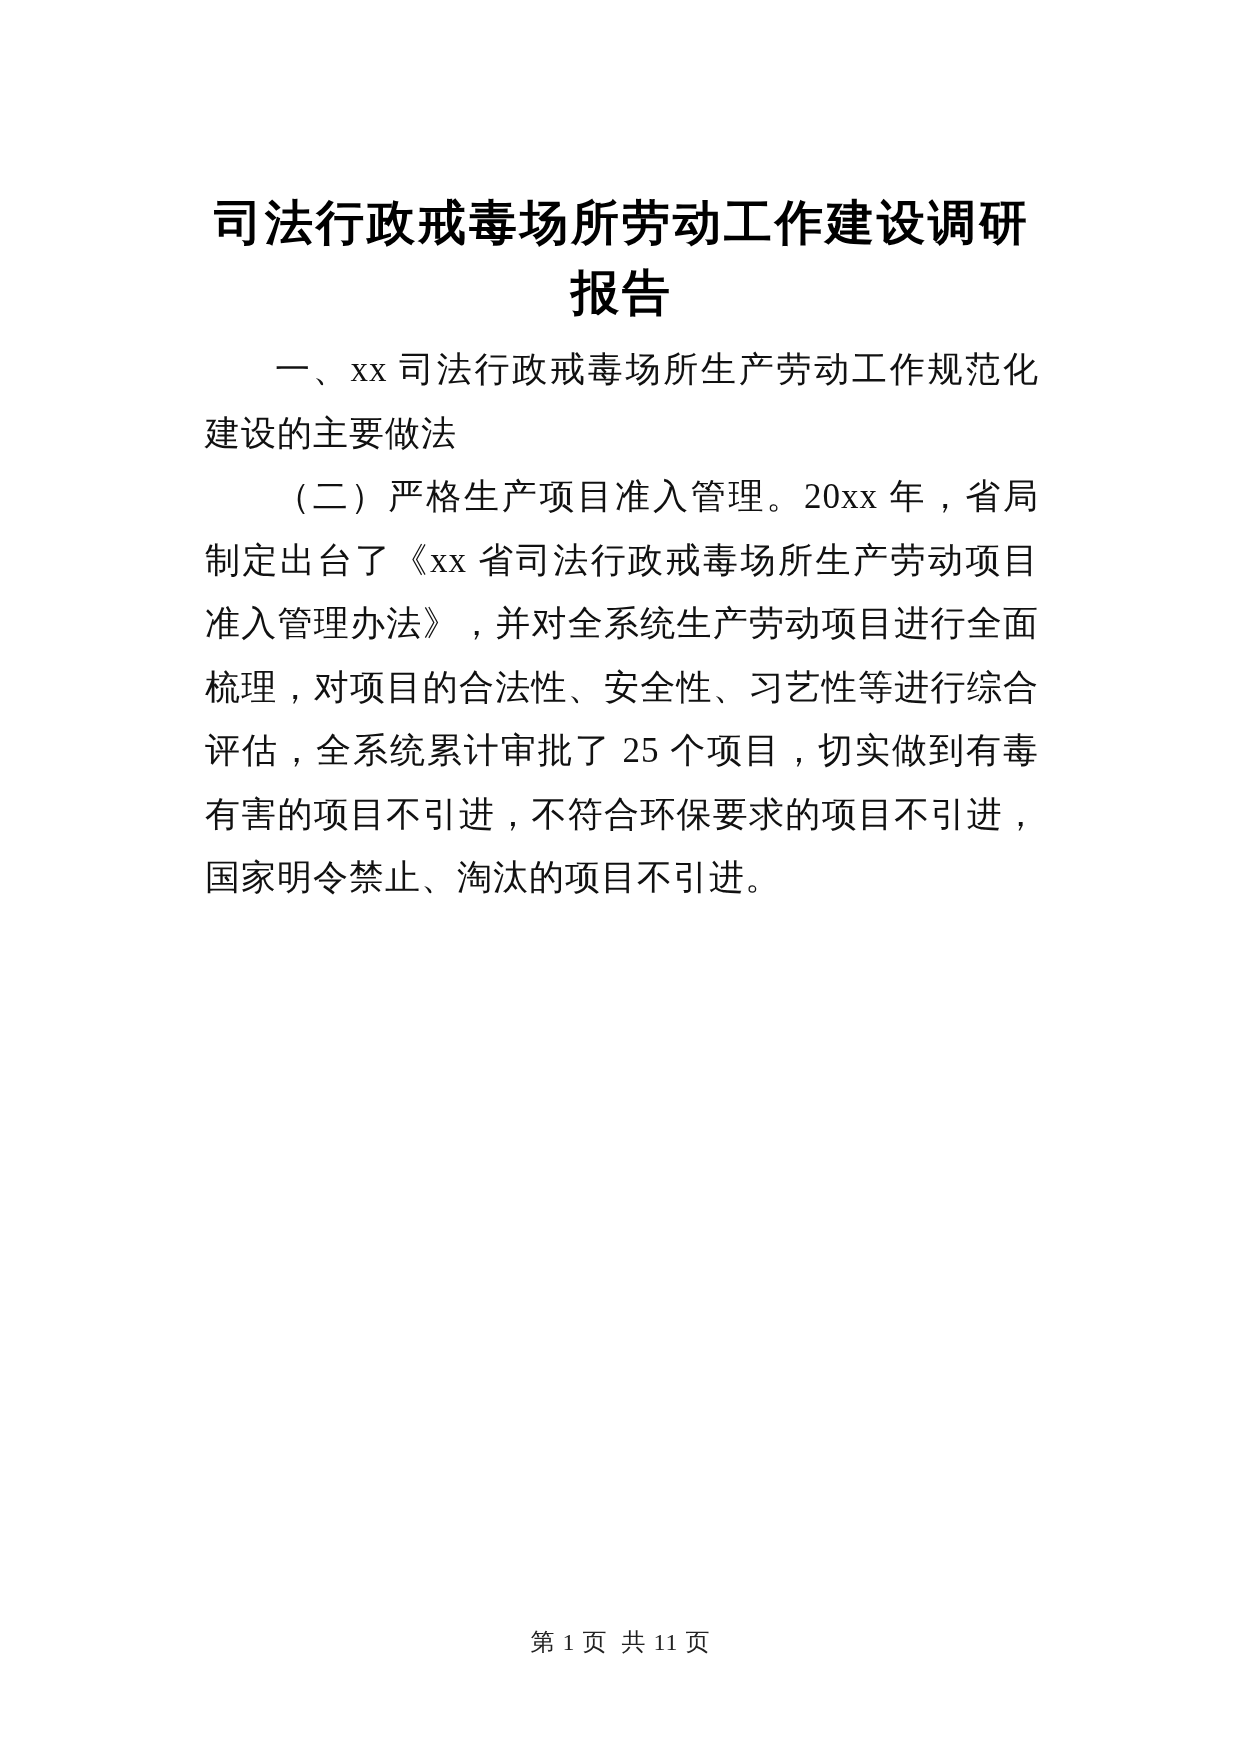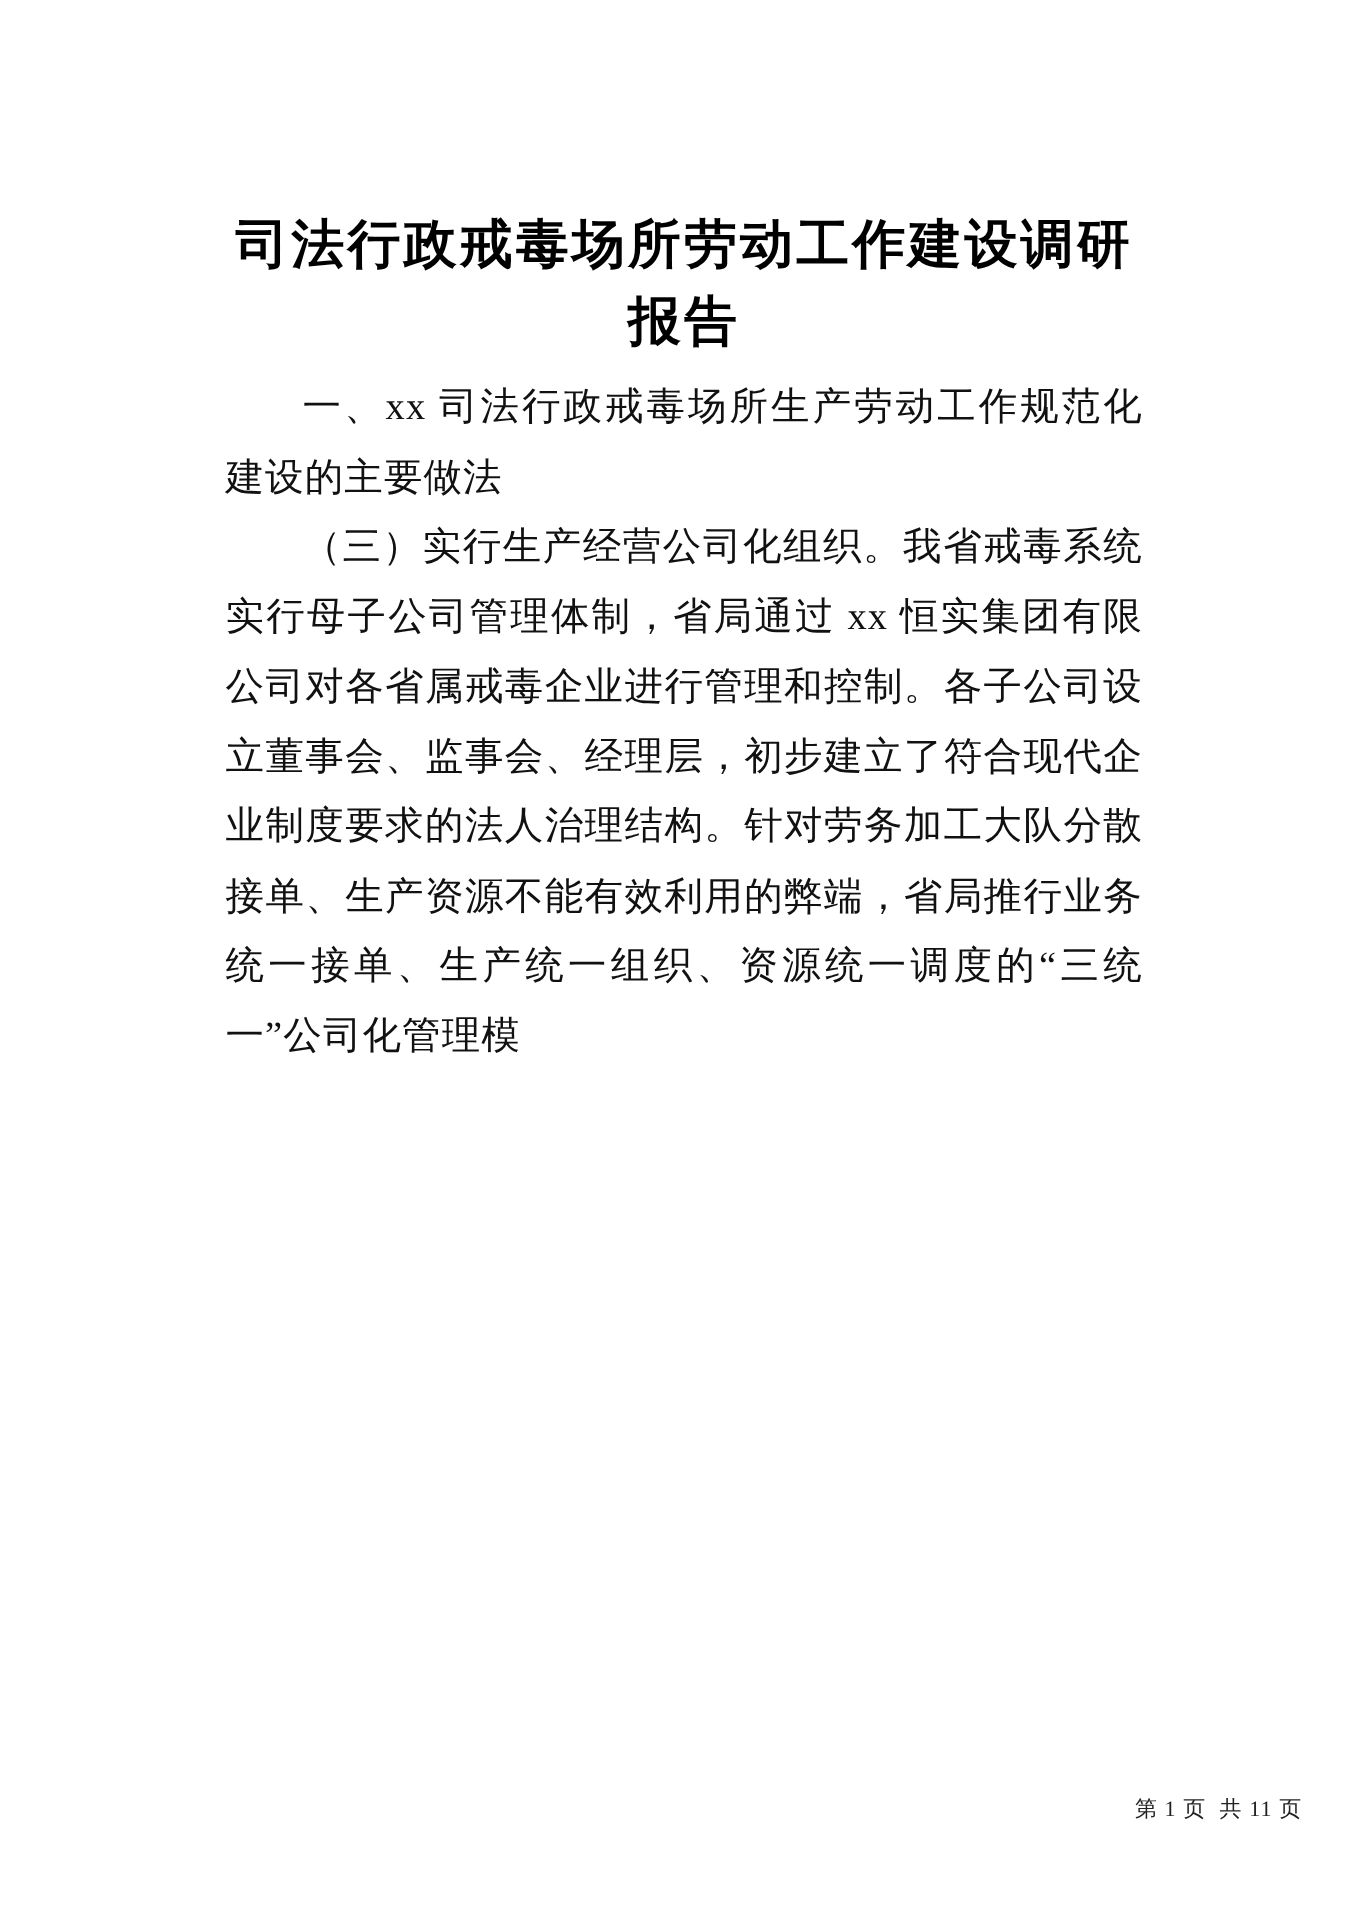--- a/index.html
+++ b/index.html
@@ -37,32 +37,32 @@
     text-justify: inter-character;
     text-indent: 2em;
     letter-spacing: 1px;
     color: #111111;
   }
   .page-footer {
     position: absolute;
     left: 0;
     right: 0;
     bottom: 96px;
-    text-align: right;
-    font-size: 20px;
+    text-align: center;
+    font-size: 24px;
     letter-spacing: 1px;
     white-space: pre;
     color: #222222;
   }
 </style>
 </head>
 <body>
 
 <div class="page">
   <h1 class="doc-title">司法行政戒毒场所劳动工作建设调研报告</h1>
 
   <div class="body-text">
     <p>一、xx 司法行政戒毒场所生产劳动工作规范化建设的主要做法</p>
-    <p>（三）实行生产经营公司化组织。我省戒毒系统实行母子公司管理体制，省局通过 xx 恒实集团有限公司对各省属戒毒企业进行管理和控制。各子公司设立董事会、监事会、经理层，初步建立了符合现代企业制度要求的法人治理结构。针对劳务加工大队分散接单、生产资源不能有效利用的弊端，省局推行业务统一接单、生产统一组织、资源统一调度的“三统一”公司化管理模</p>
+    <p>（二）严格生产项目准入管理。20xx 年，省局制定出台了《xx 省司法行政戒毒场所生产劳动项目准入管理办法》，并对全系统生产劳动项目进行全面梳理，对项目的合法性、安全性、习艺性等进行综合评估，全系统累计审批了 25 个项目，切实做到有毒有害的项目不引进，不符合环保要求的项目不引进，国家明令禁止、淘汰的项目不引进。</p>
   </div>
 
   <div class="page-footer">第 1 页  共 11 页</div>
 </div>
 
 </body></html>

